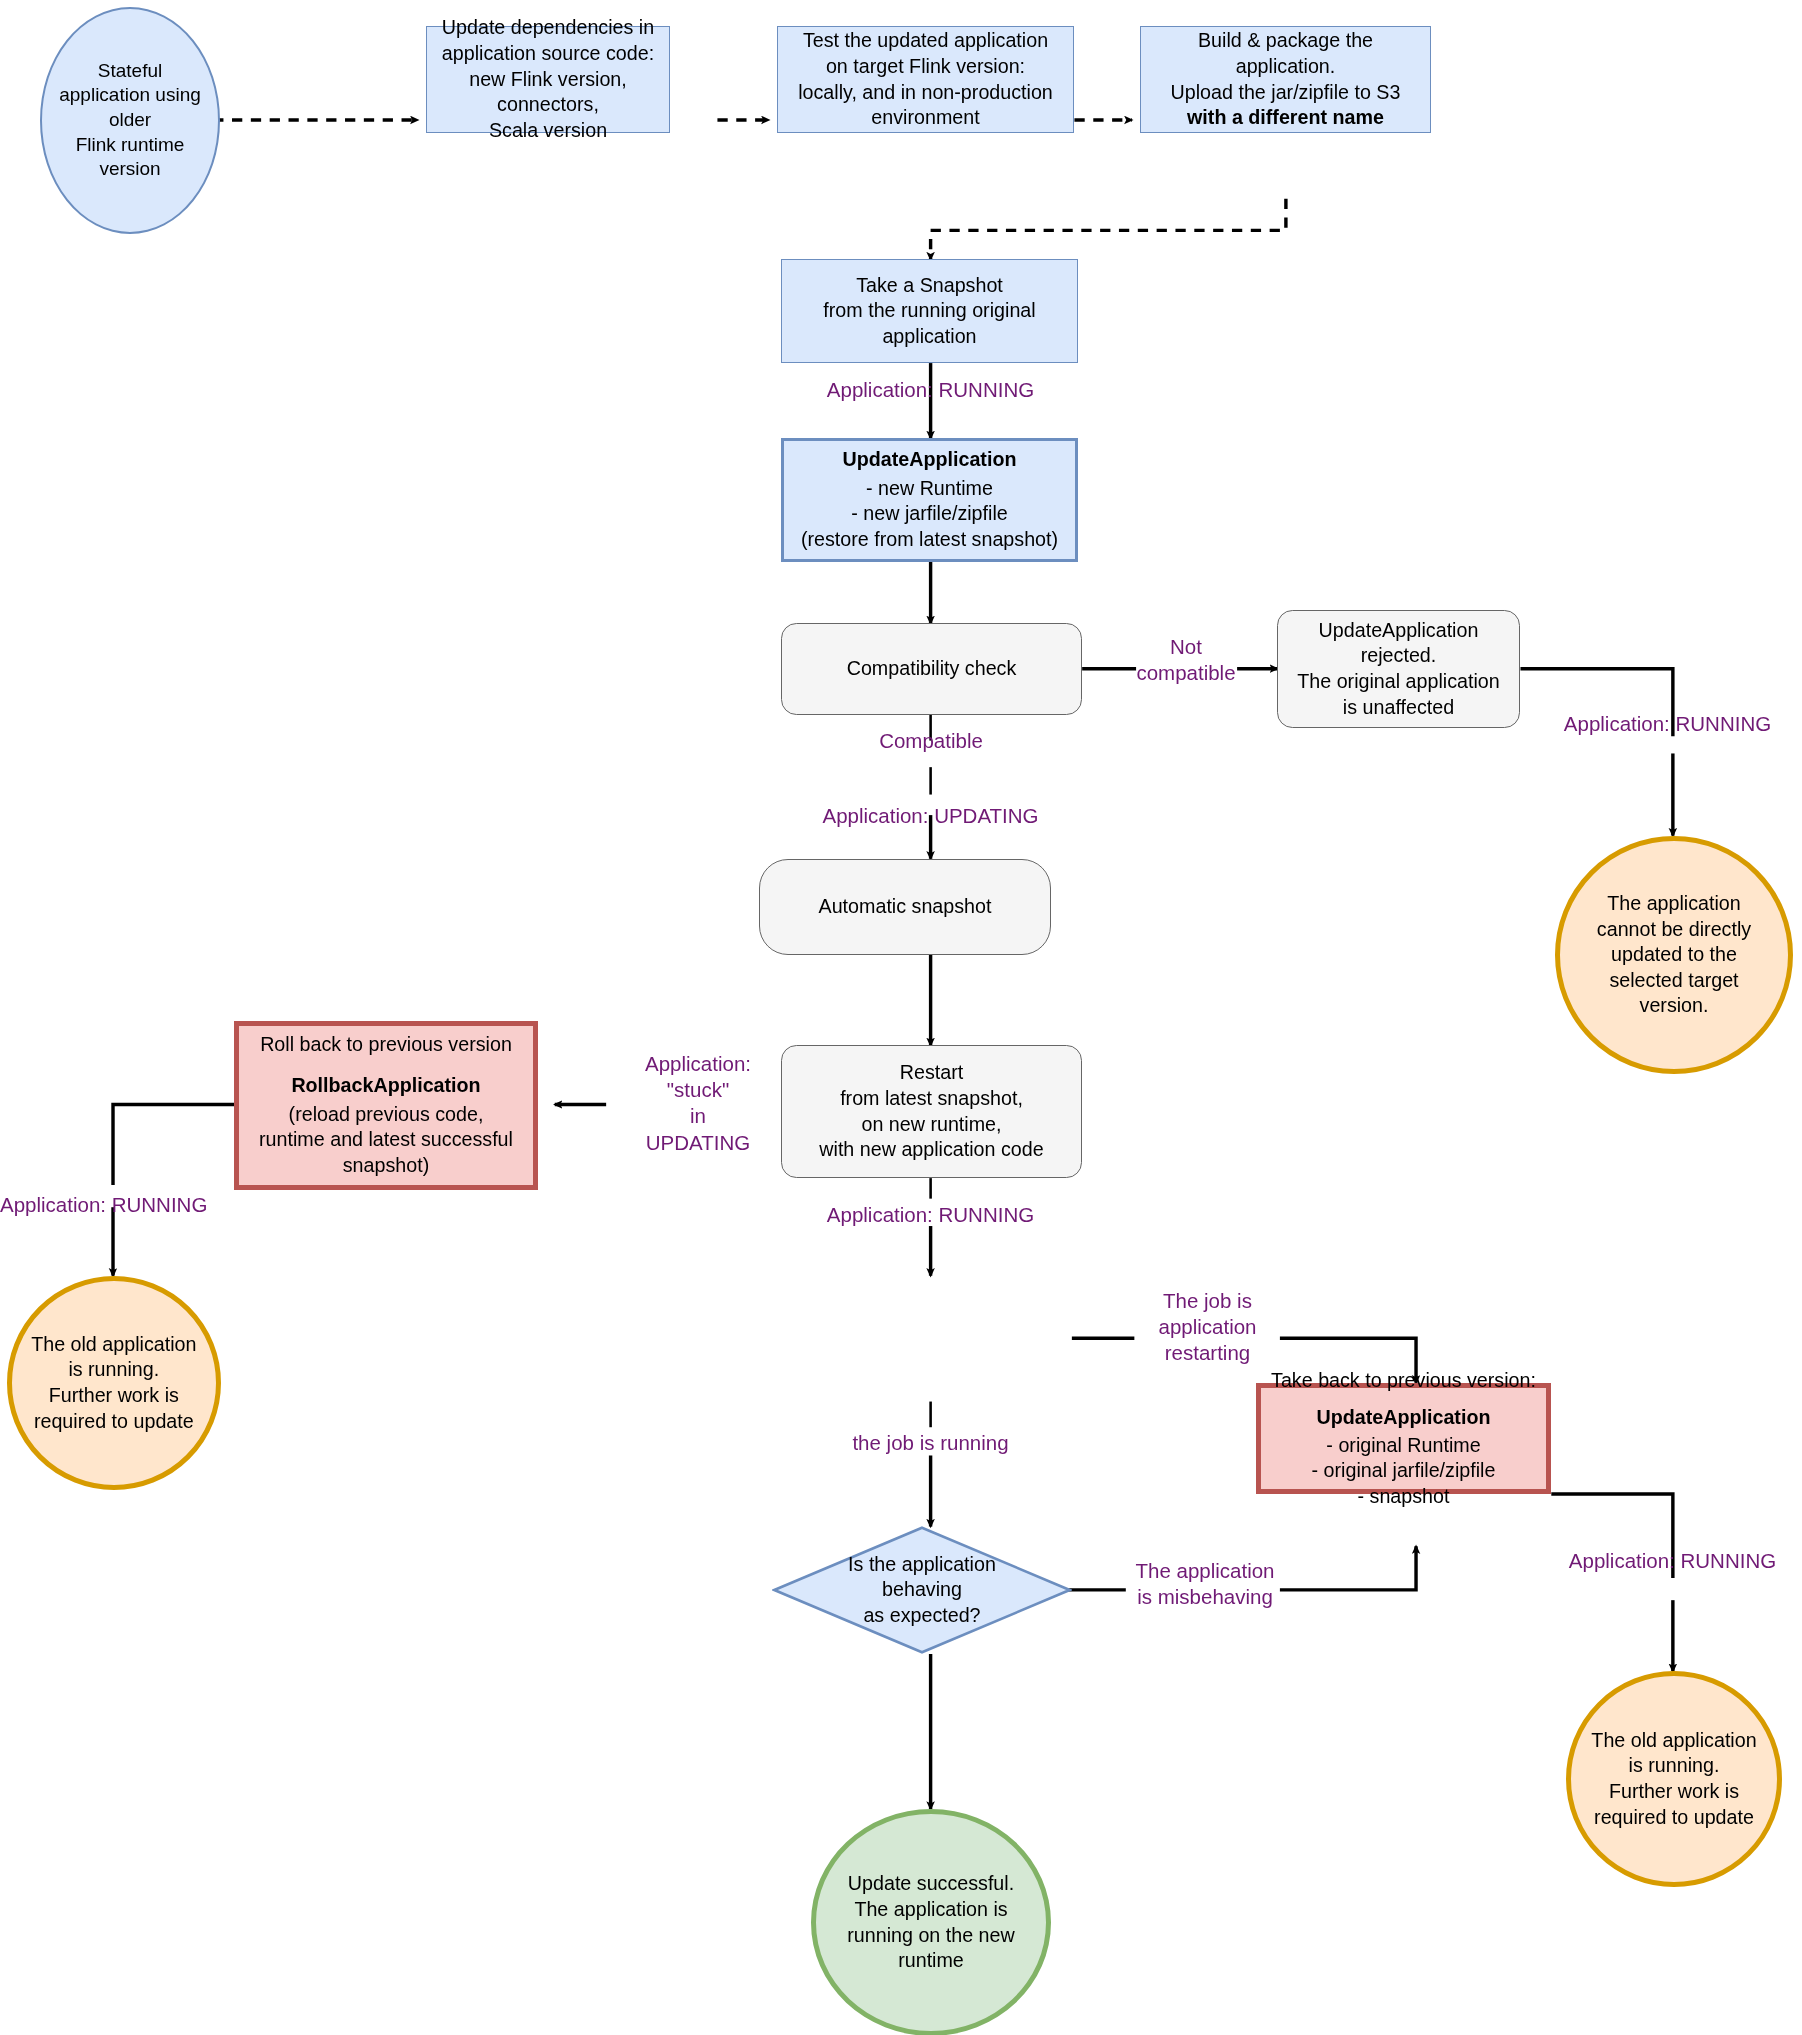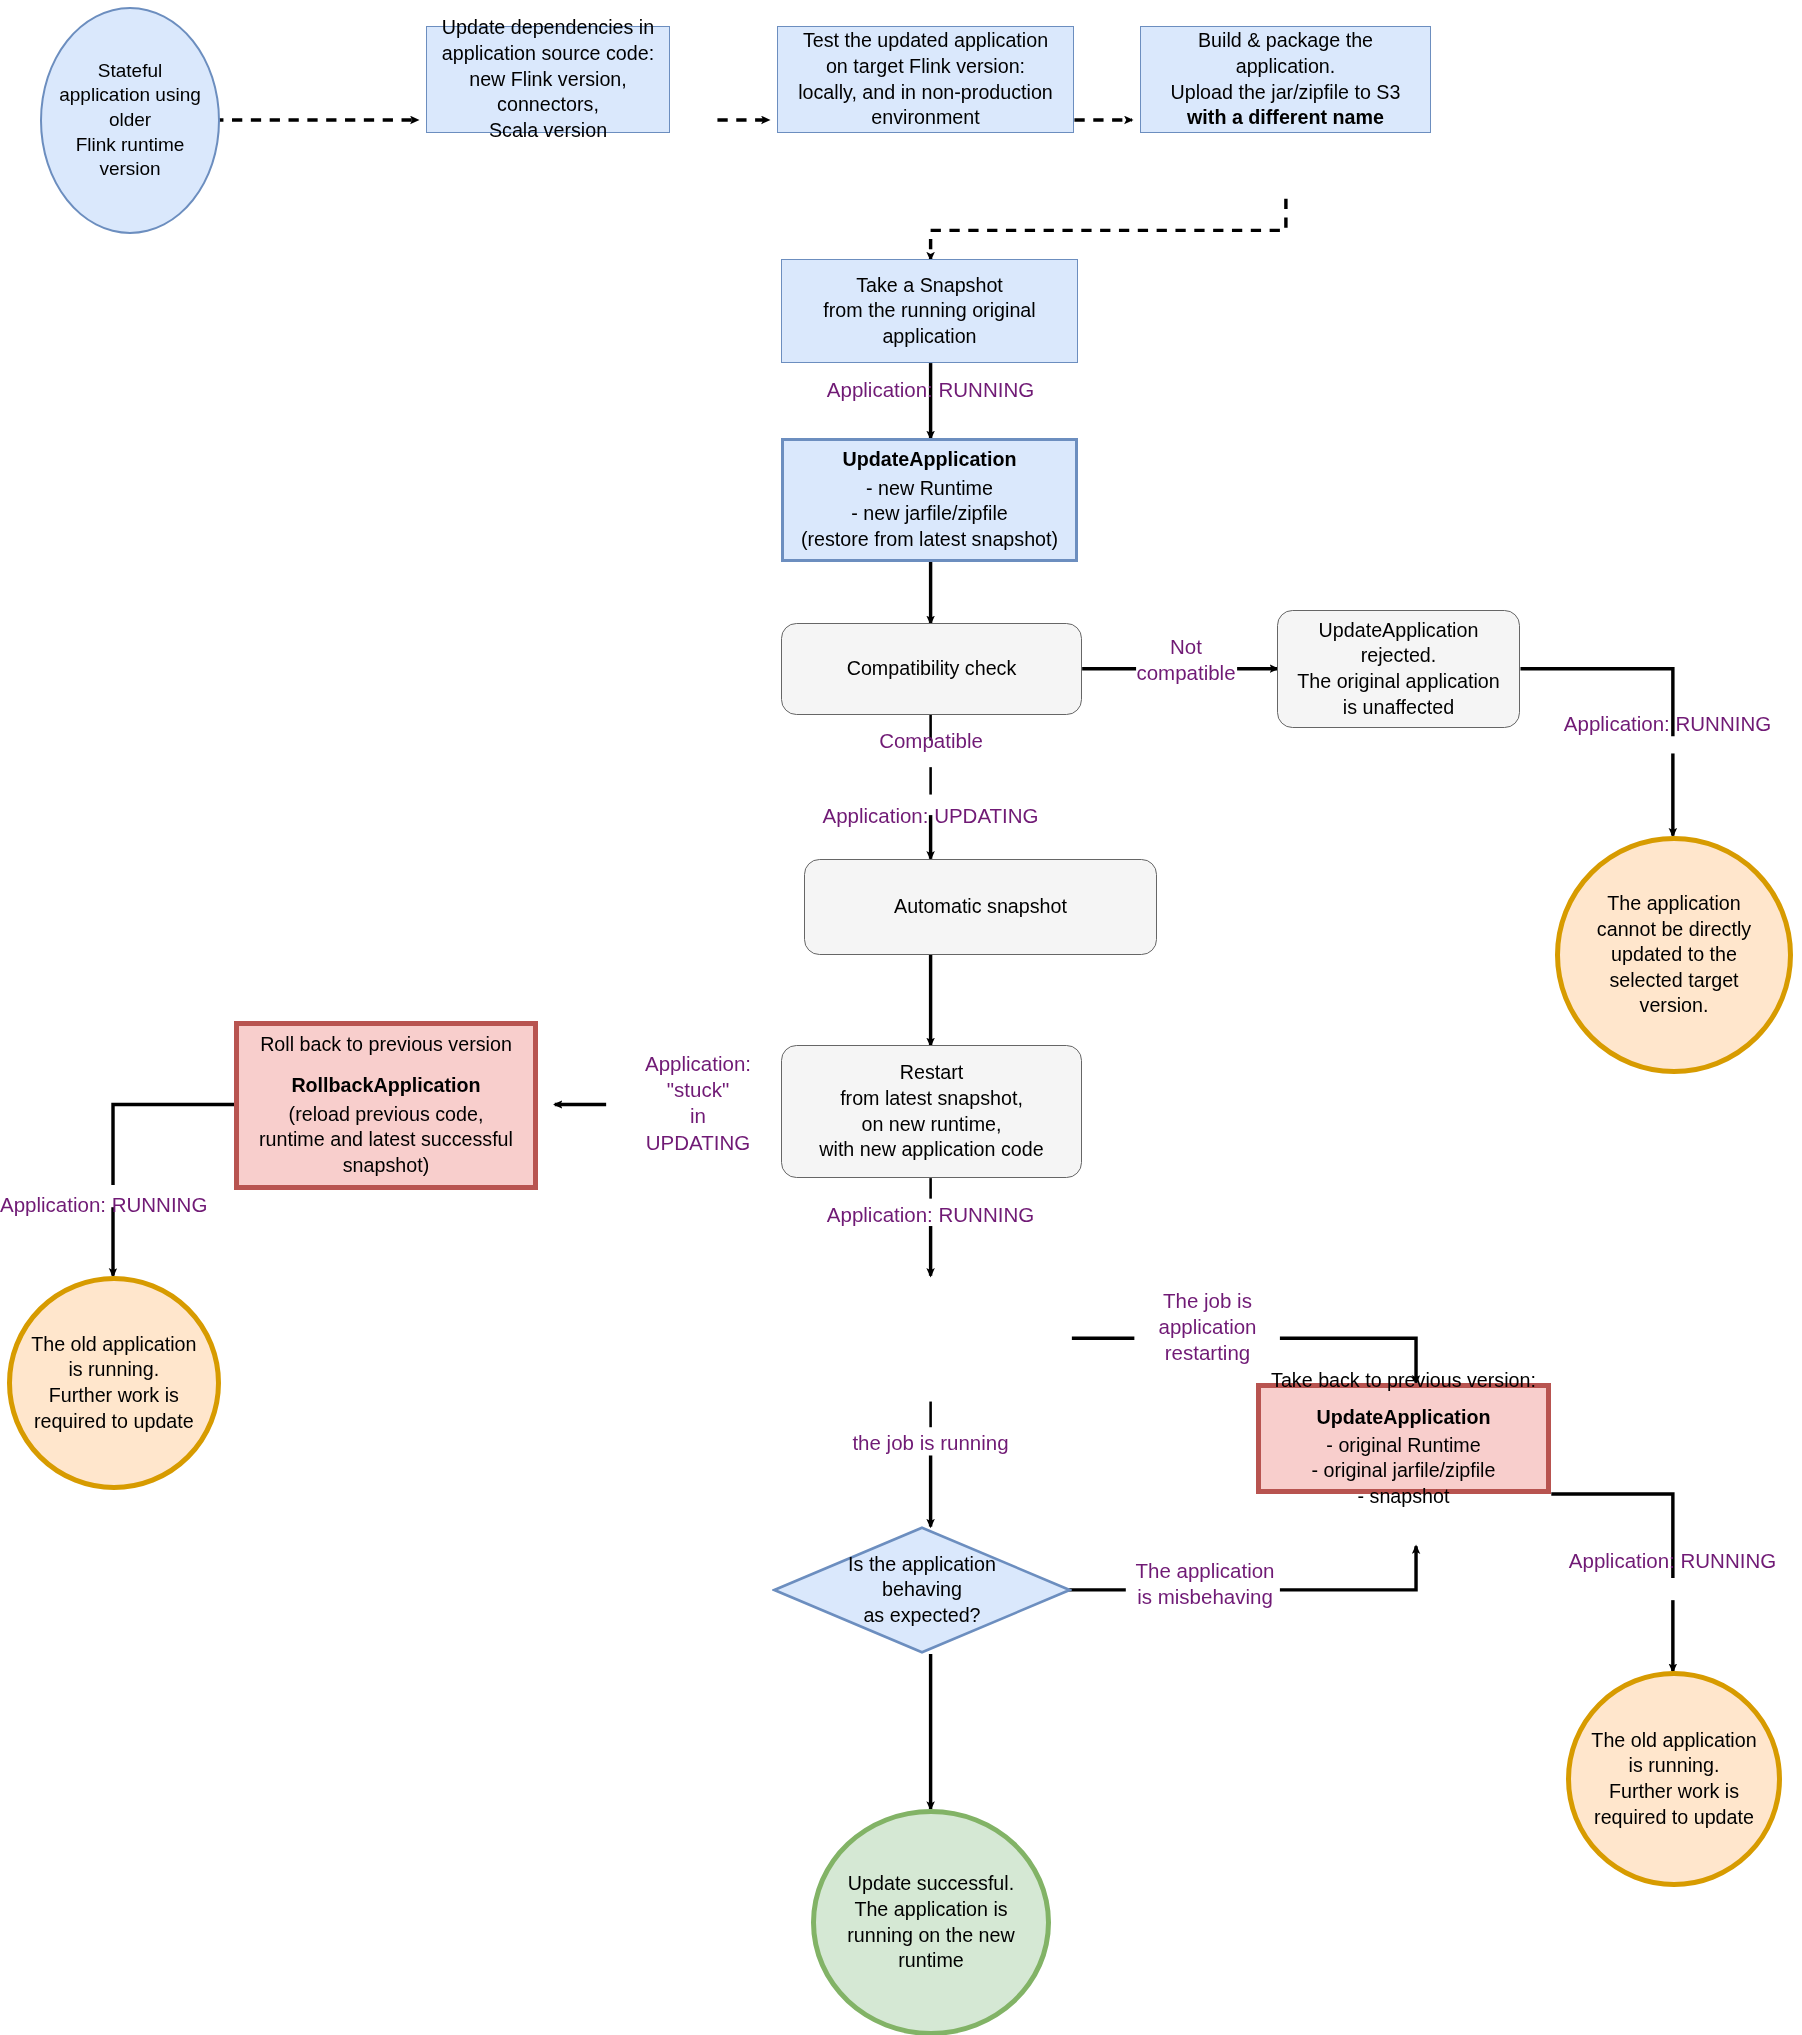--- a/index.html
+++ b/index.html
@@ -229,21 +229,21 @@
   <div class="edge-label s24" style="left:1539px; top:711px; width:257px;">Application: RUNNING</div>
 
   <div class="node circle-orange s23" style="left:1555px; top:836px; width:238px; height:238px;">
     <span class="inner">The application
 cannot be directly
 updated to the
 selected target
 version.</span>
   </div>
 
-  <div class="node box-gray s23" style="left:804px; top:859px; width:353px; height:96px;">
+  <div class="node box-gray s23" style="left:759px; top:859px; width:292px; height:96px;border-radius:29px;">
     <span class="inner">Automatic snapshot</span>
   </div>
 
   <div class="node box-gray s23" style="left:781px; top:1045px; width:301px; height:133px;">
     <span class="inner">Restart
 from latest snapshot,
 on new runtime,
 with new application code</span>
   </div>
 

